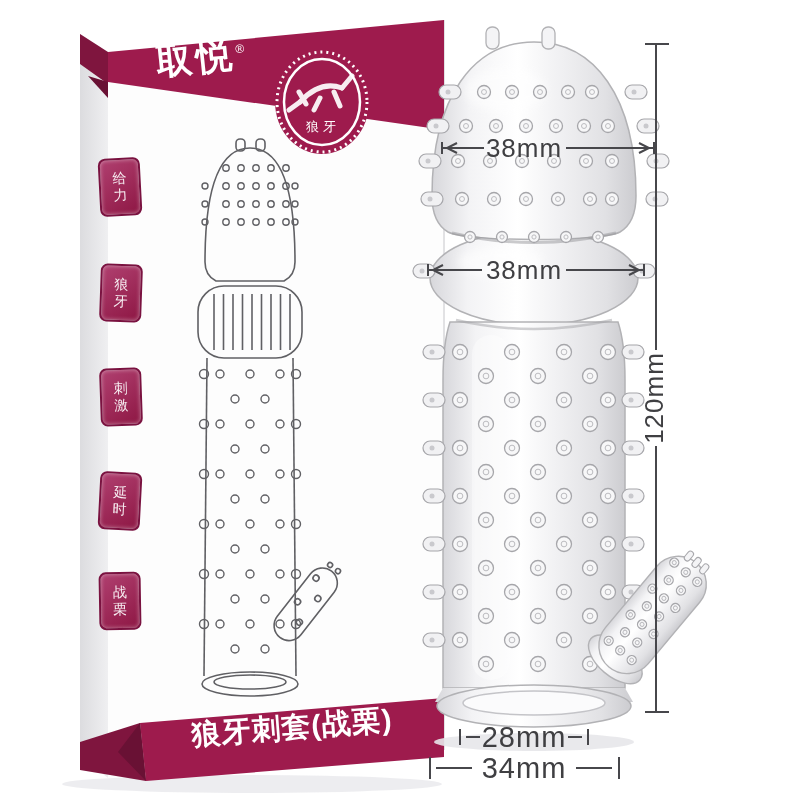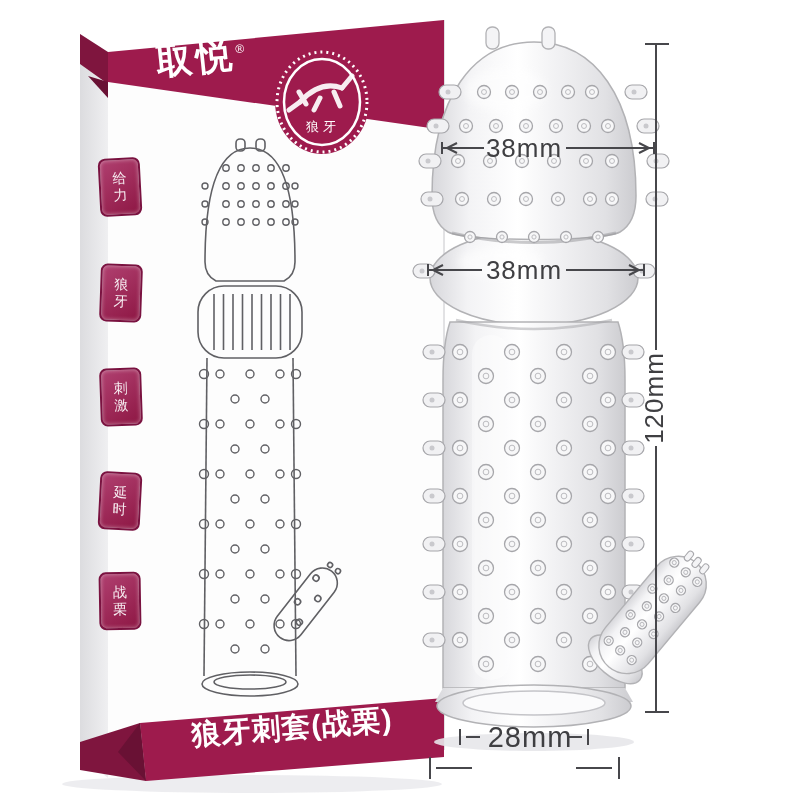--- a/index.html
+++ b/index.html
@@ -519,16 +519,17 @@
       </div>
   <div class="seal" style="left:99px;top:572px;transform:rotate(-1deg);">
         <span>战栗</span>
       </div>
 
   <div class="banner-label">狼牙刺套(战栗)</div>
 
   <div class="dim" style="left:524px;top:148px;">38mm</div>
   <div class="dim" style="left:524px;top:270px;">38mm</div>
   <div class="dim vert" style="left:654px;top:398px;">120mm</div>
-  <div class="dim big" style="left:524px;top:737px;margin-left:6px;">28mm</div>
+  <div class="dim big" style="left:524px;top:737px;">28mm</div>
+  <div class="dim big" style="left:524px;top:768px;">34mm</div>
 </div>
 
 </div>
 
 </body></html>

